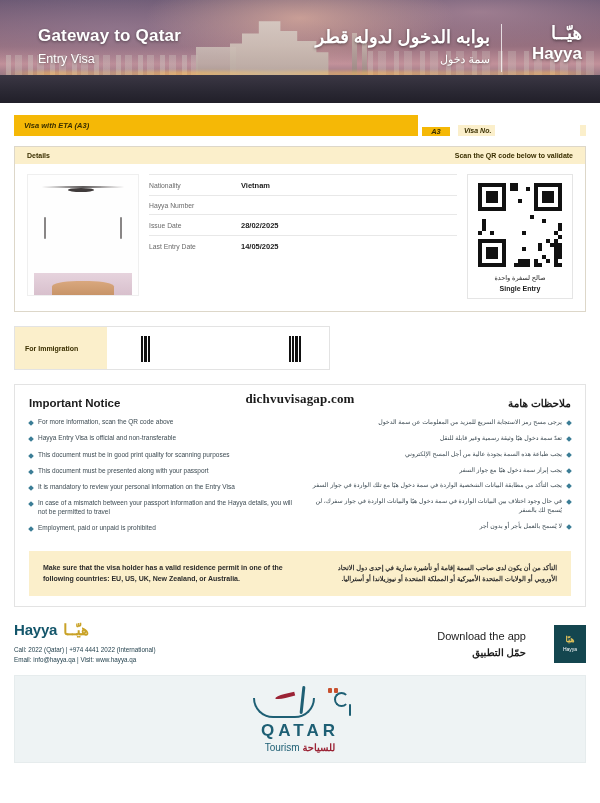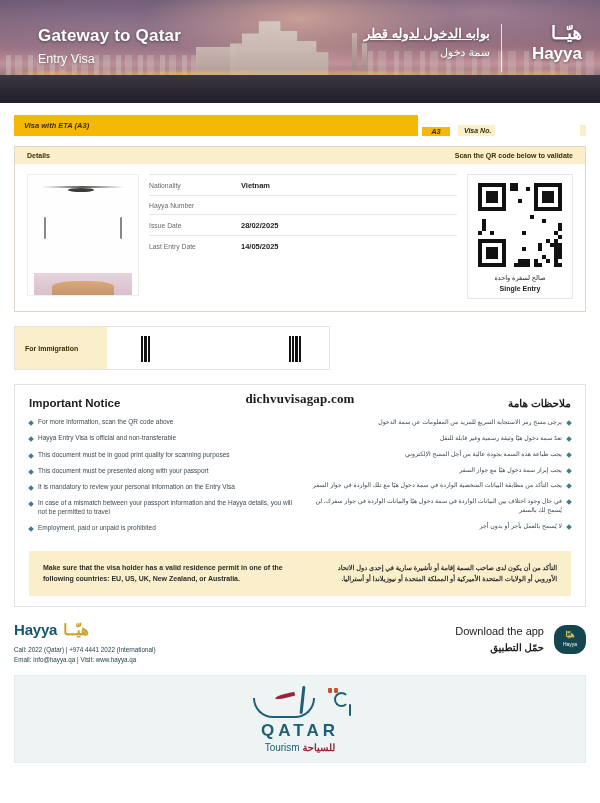--- a/index.html
+++ b/index.html
@@ -65,21 +65,21 @@
   .banner .skyline-r {
     position:absolute; right:0; bottom:26px; width:240px; height:26px; opacity:.45;
     background: repeating-linear-gradient(90deg,
       rgba(205,195,190,0) 0 8px, rgba(205,195,190,.85) 8px 13px,
       rgba(205,195,190,0) 13px 18px, rgba(205,195,190,.65) 18px 26px);
   }
   .banner-text-l { position:absolute; left:38px; top:26px; }
   .banner-text-l .l1 { font-size:17px; font-weight:bold; color:#fff; letter-spacing:.2px; text-shadow:0 1px 3px rgba(0,0,0,.45); }
   .banner-text-l .l2 { font-size:12.5px; color:#fff; margin-top:6px; text-shadow:0 1px 3px rgba(0,0,0,.45); }
   .banner-ar { position:absolute; right:110px; top:26px; text-align:right; direction:rtl; }
-  .banner-ar .a1 { font-size:13px; font-weight:bold; color:#fff; text-shadow:0 1px 3px rgba(0,0,0,.45);text-decoration:underline; }
+  .banner-ar .a1 { font-size:18px; font-weight:bold; color:#fff; text-shadow:0 1px 3px rgba(0,0,0,.45); }
   .banner-ar .a2 { font-size:11px; color:#fff; margin-top:5px; text-shadow:0 1px 3px rgba(0,0,0,.45); }
   .banner-div { position:absolute; right:98px; top:24px; width:1px; height:48px; background:rgba(255,255,255,.75); }
   .brand { position:absolute; right:18px; top:24px; text-align:right; }
   .brand .ar { font-size:18px; font-weight:bold; color:#fff; text-shadow:0 1px 3px rgba(0,0,0,.5); line-height:1.1; }
   .brand .en { font-size:17px; font-weight:bold; color:#fff; text-shadow:0 1px 3px rgba(0,0,0,.5); line-height:1.2; }
 
   
   .typebar-row { display:flex; align-items:flex-end; margin:12px 14px 0 14px; gap:4px;font-style:italic; }
   .typebar {
     flex:1; background:#F5B806; color:#3a2f00;
@@ -159,25 +159,25 @@
   .warn { margin:10px 0 0 0; background:#FBEFCB; padding:11px 14px; display:flex; justify-content:space-between; gap:16px; }
   .warn .en { font-size:7px; font-weight:bold; color:#2b2b2b; line-height:1.65; max-width:300px; }
   .warn .ar { font-size:6.6px; font-weight:bold; color:#2b2b2b; line-height:1.75; direction:rtl; text-align:right; max-width:235px; }
 
   
   .foot { margin:14px 14px 0 14px; display:flex; justify-content:space-between; align-items:flex-start; }
   .foot-l .logo { display:flex; align-items:baseline; gap:6px; }
   .foot-l .logo .en { font-size:15px; font-weight:bold; color:#14566b; letter-spacing:-.2px; }
   .foot-l .logo .ar { font-size:15px; font-weight:bold; color:#C9A227; }
   .foot-l .cl { font-size:6.3px; color:#1c3b47; margin-top:6px; line-height:1.55; }
-  .foot-r { display:flex; align-items:center; gap:10px; margin-top:4px; }
+  .foot-r { display:flex; align-items:center; gap:28px; margin-top:4px; }
   .foot-r .txt { text-align:right; }
   .foot-r .txt .en { font-size:11px; color:#1c1c1c; }
   .foot-r .txt .ar { font-size:10px; font-weight:bold; color:#1c1c1c; direction:rtl; margin-top:5px; }
-  .appicon { width:32px; height:29px; border-radius:12px; background:#14464f;
+  .appicon { width:32px; height:38px; border-radius:0; background:#14464f;
     display:flex; flex-direction:column; align-items:center; justify-content:center; }
   .appicon .ar { font-size:8px; font-weight:bold; color:#E3C35A; line-height:1; }
   .appicon .en { font-size:5px; color:#fff; margin-top:2px; }
 
   .band { margin:10px 14px 0 14px; height:88px; background:#eef3f4; border:1px solid #e6eced;
     display:flex; align-items:center; justify-content:center; }
   .qtlogo { text-align:center; }
   .qtlogo .calli { position:relative; width:110px; height:34px; margin:0 auto; }
   .qtlogo .swoosh { position:absolute; left:8px; top:12px; width:62px; height:20px;
     border:2.5px solid #1E5F74; border-top:none; border-radius:0 0 40px 40px; }

